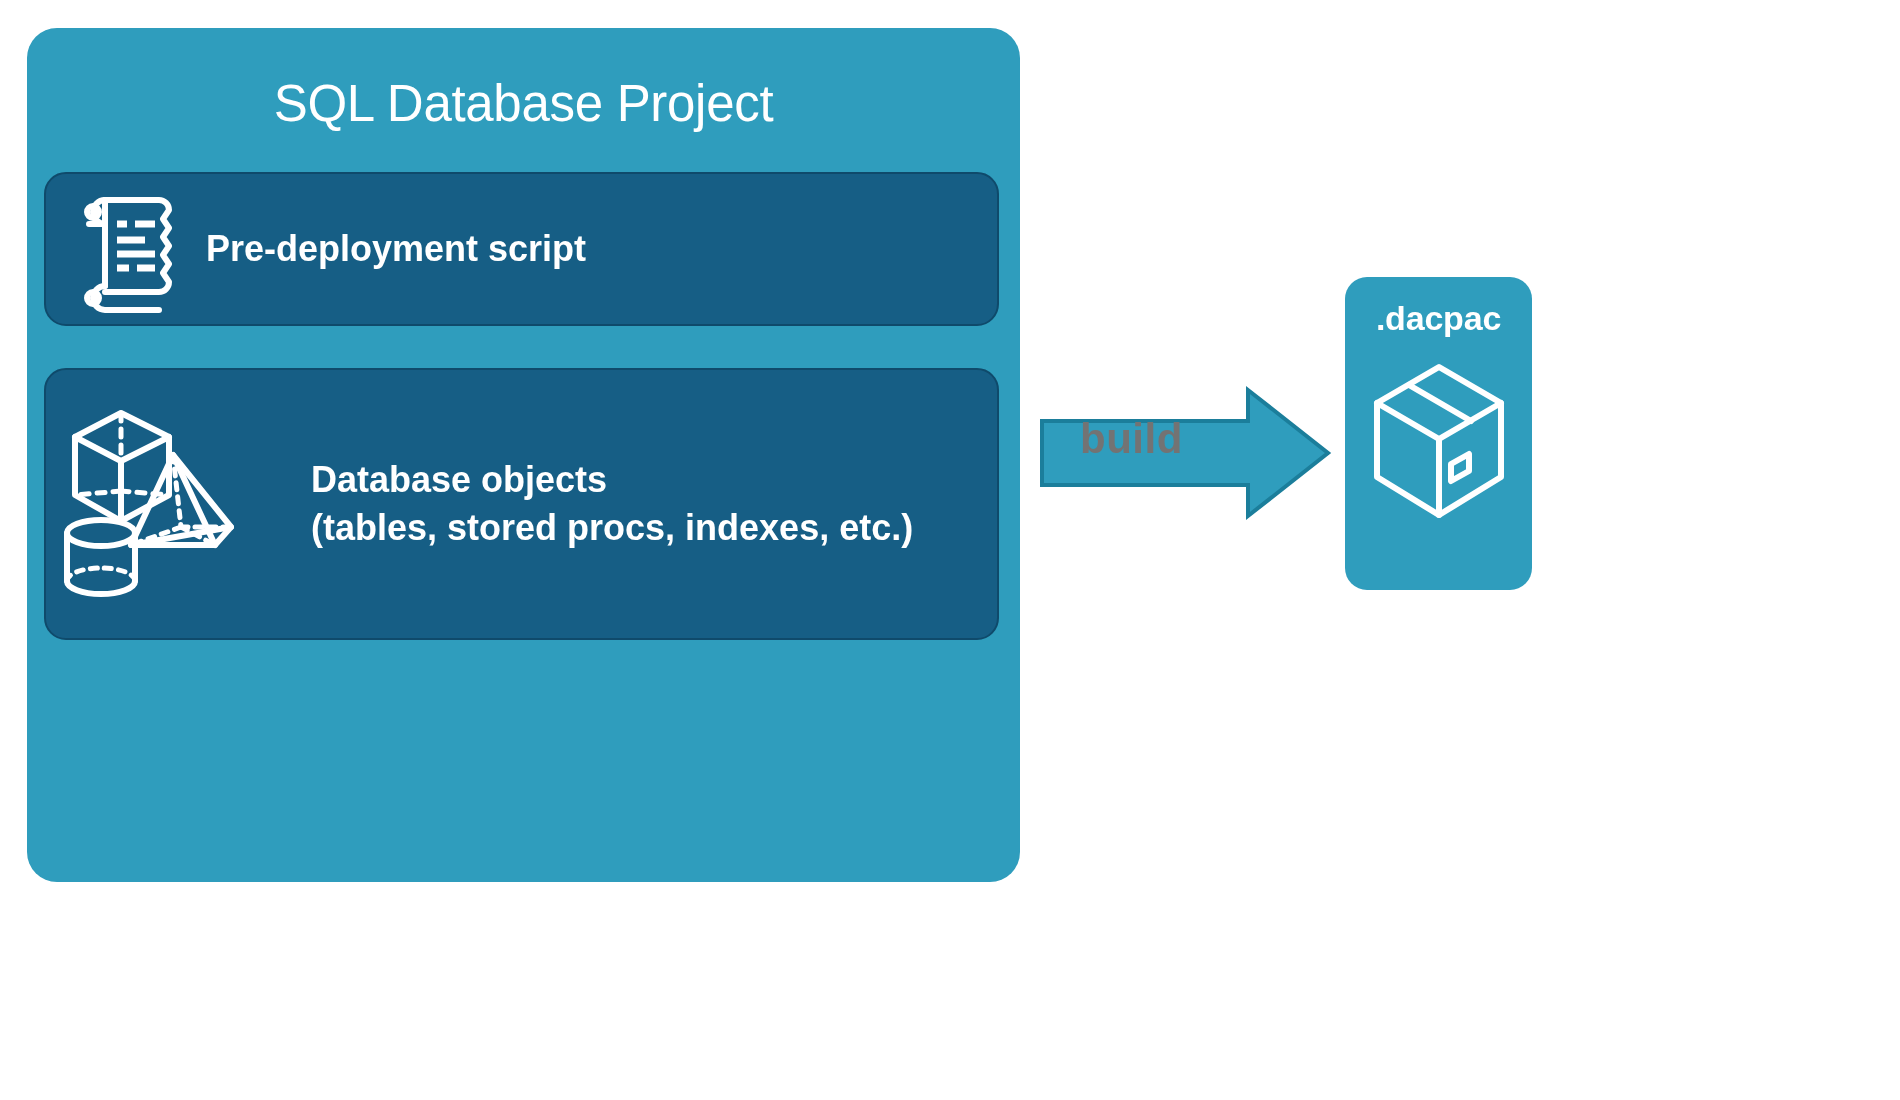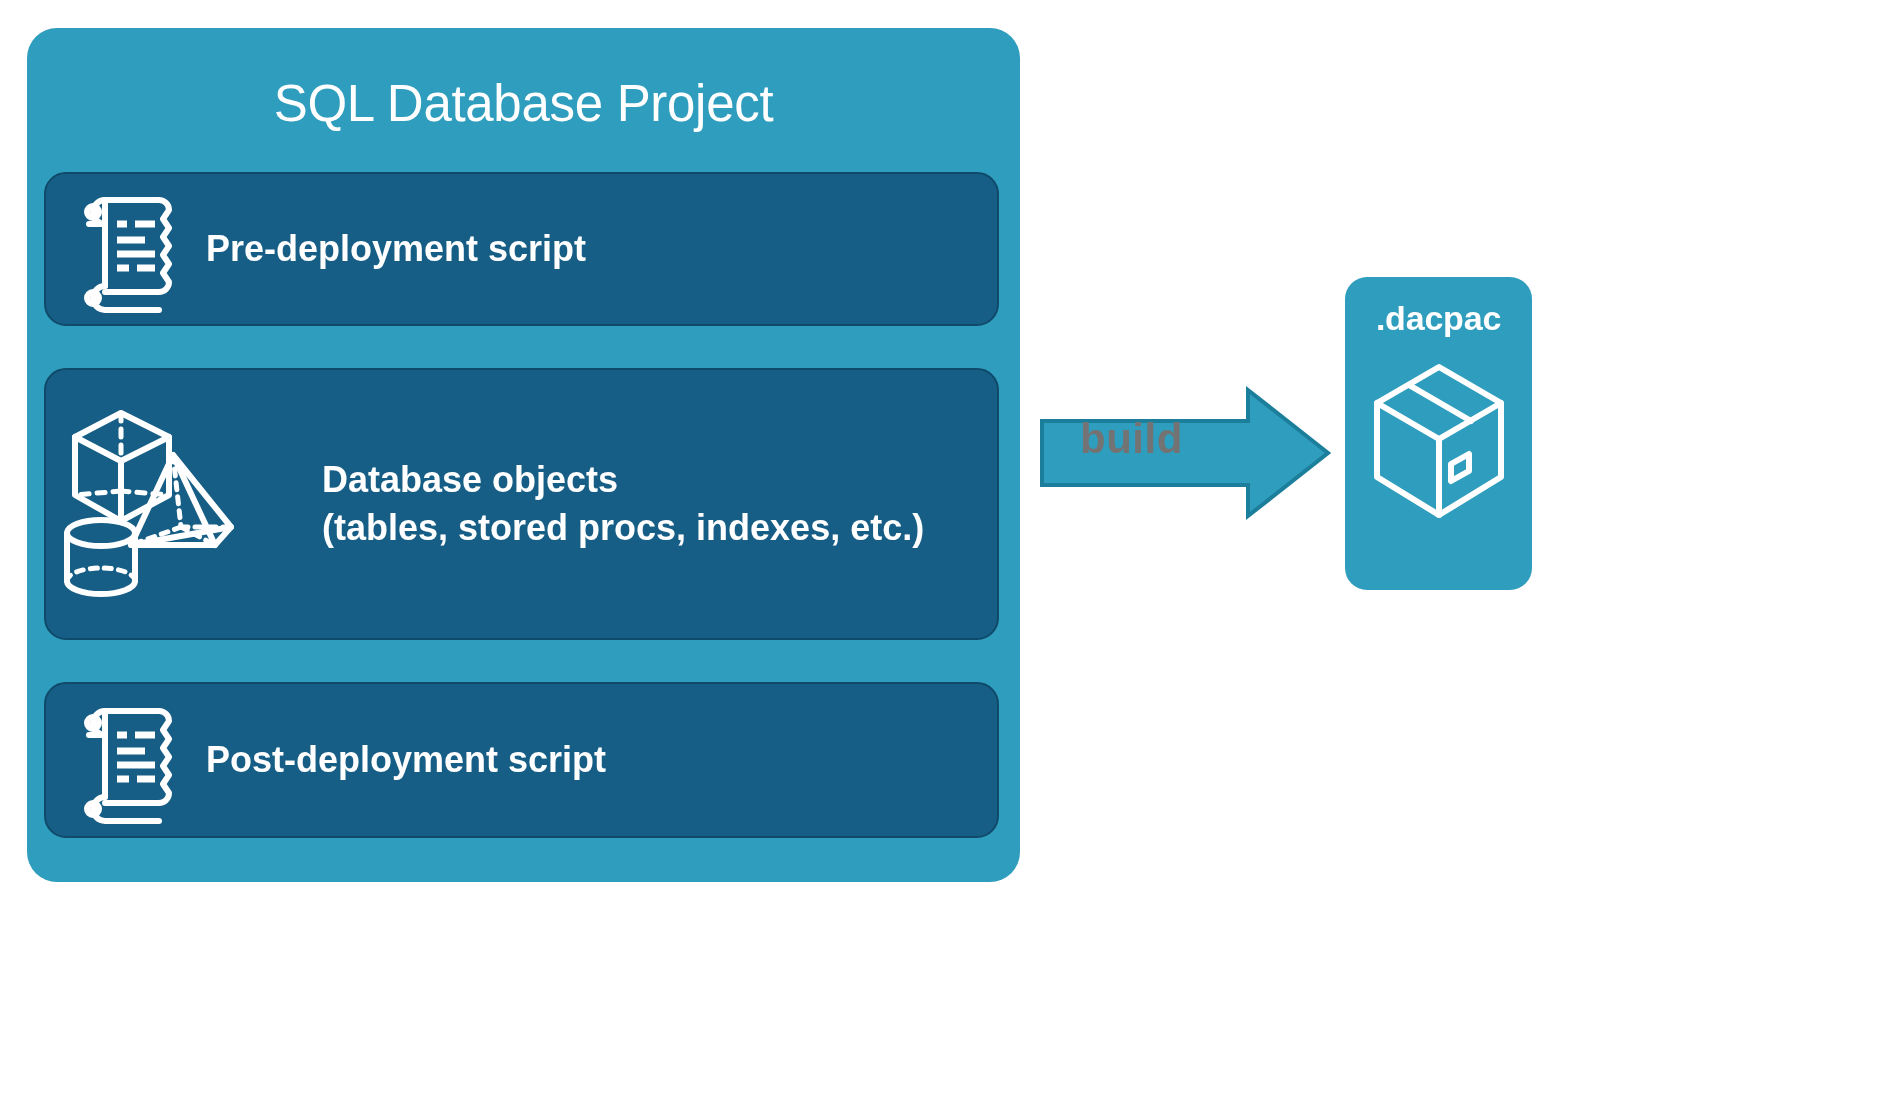--- a/index.html
+++ b/index.html
@@ -67,21 +67,21 @@
   .scroll-icon-wrap { width: 160px; }
   .shapes-icon-wrap { width: 260px; }
 
   .card-text {
     color: #ffffff;
     font-size: 36px;
     font-weight: 700;
     line-height: 1.32;
     white-space: pre-line;
   }
-  #card-objs .card-text { margin-left: 16px; }
+  #card-objs .card-text { margin-left: 5px; }
 
   
   #build-arrow {
     position: absolute;
     left: 1040px;
     top: 388px;
     width: 290px;
     height: 130px;
   }
   #build-arrow-label {
@@ -199,41 +199,20 @@
           <path d="M84 134 V182"></path>
           <path d="M16 182 a34 13 0 0 0 68 0"></path>
           <path d="M16 182 a34 13 0 0 1 68 0" stroke-dasharray="7 7" stroke-width="5"></path>
         </g>
       </svg>
     </div>
     <div class="card-text">Database objects
 (tables, stored procs, indexes, etc.)</div>
   </div>
 
-  <div class="project-card" id="card-post">
-    <div class="card-icon scroll-icon-wrap">
-      <svg width="110" height="118" viewBox="0 0 110 118" fill="none" stroke="#ffffff" stroke-width="6" stroke-linejoin="round" stroke-linecap="round">
-        <path d="M34 10 H88 a10 10 0 0 1 10 10 l-6 9 6 9 -6 9 6 9 -6 9 6 9 -6 9 6 9 a10 10 0 0 1 -10 10 H34"></path>
-        <path d="M34 10 a12 12 0 0 0 0 24 H18"></path>
-        <circle cx="22" cy="22" r="6"></circle>
-        <path d="M34 10 V96"></path>
-        <path d="M34 96 a12 12 0 0 0 0 24 H88"></path>
-        <circle cx="22" cy="108" r="6"></circle>
-        <g stroke-width="7" stroke-linecap="butt">
-          <path d="M46 34 H56"></path>
-          <path d="M64 34 H84"></path>
-          <path d="M46 50 H74"></path>
-          <path d="M46 64 H84"></path>
-          <path d="M46 78 H58"></path>
-          <path d="M66 78 H84"></path>
-        </g>
-      </svg>
-    </div>
-    <div class="card-text">Post-deployment script</div>
-  </div>
 
 </div>
 
 <div id="build-arrow">
   <svg width="290" height="130" viewBox="0 0 290 130">
     <polygon points="2,33 208,33 208,2 288,65 208,128 208,97 2,97" fill="#2F9DBD" stroke="#1B7E9B" stroke-width="4" stroke-linejoin="miter"></polygon>
   </svg>
 </div>
 <div id="build-arrow-label">build</div>
 

